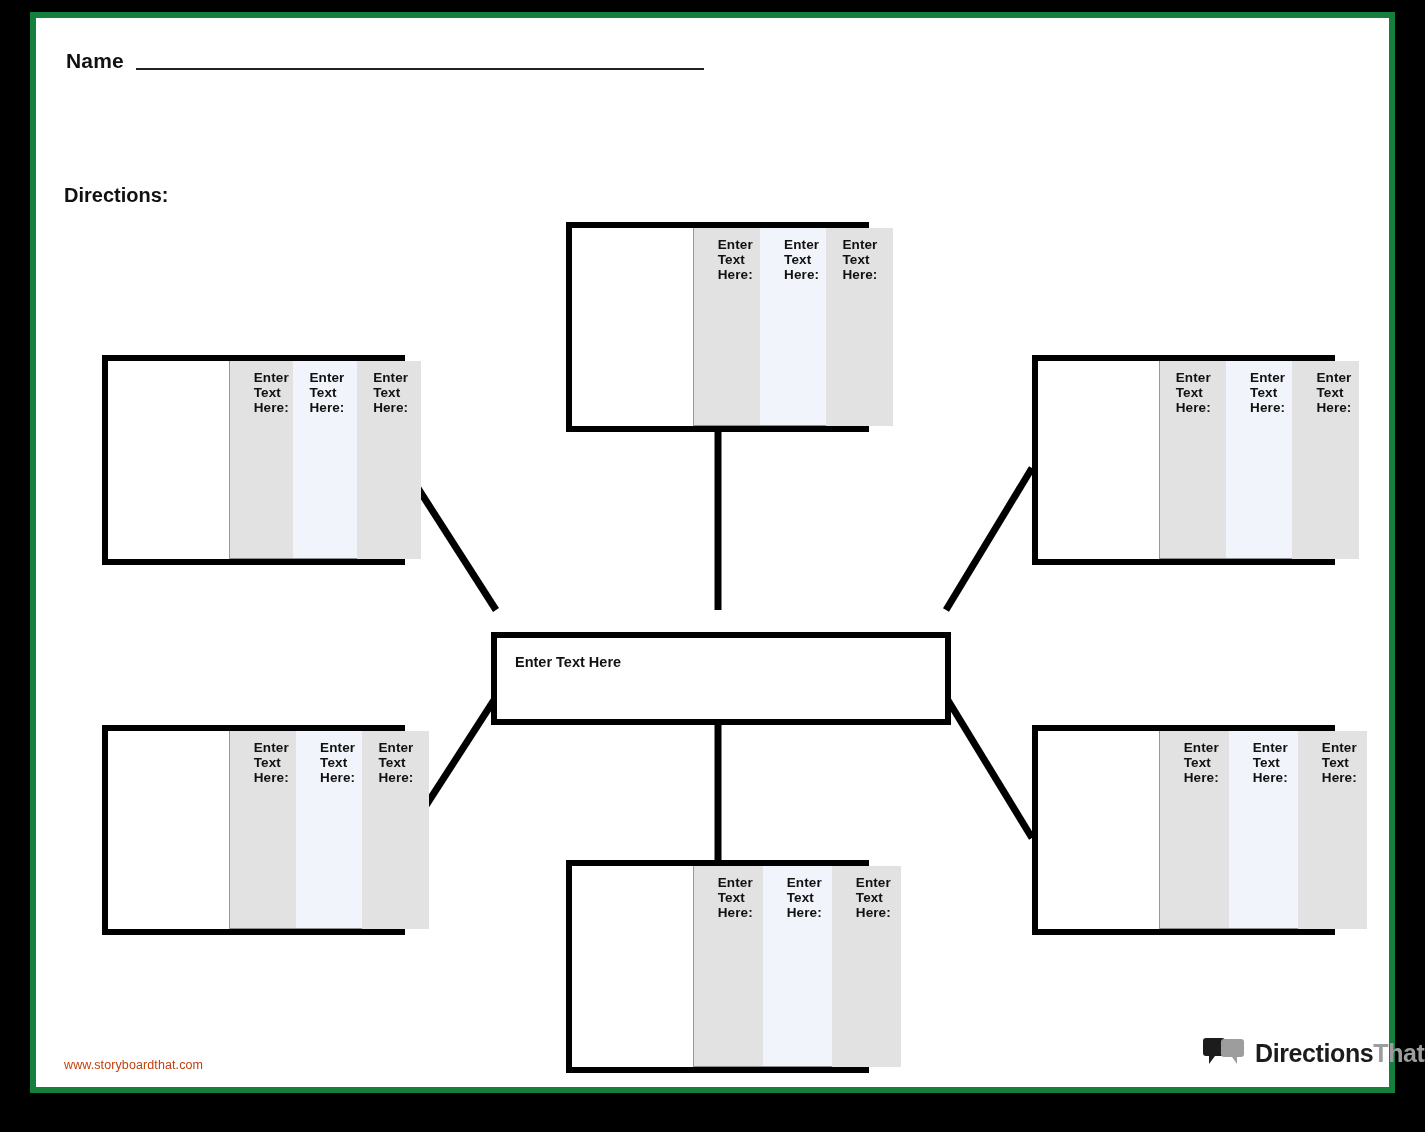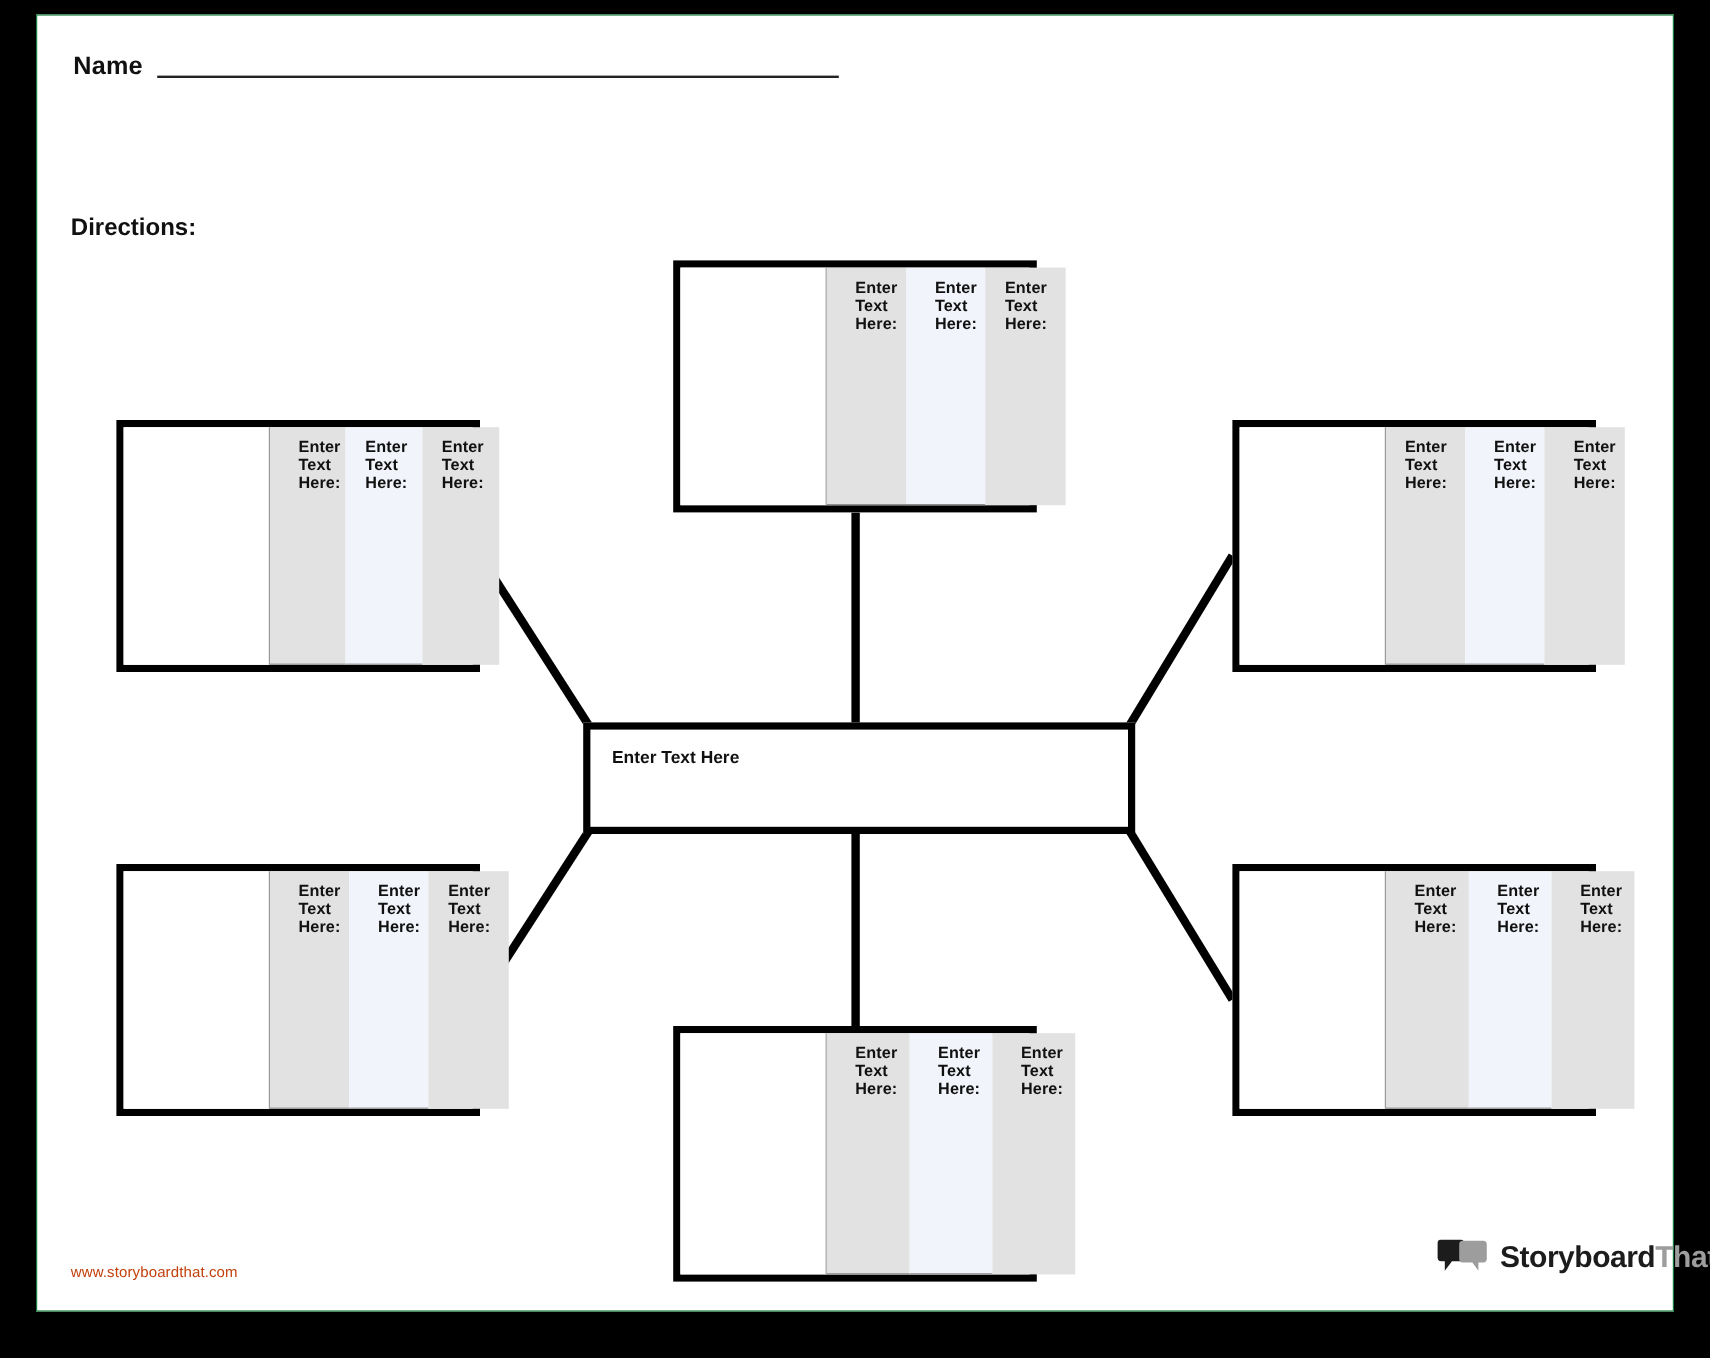--- a/index.html
+++ b/index.html
@@ -23,21 +23,21 @@
     height: 1132px;
     background: #000000;
   }
   .page-sheet {
     position: absolute;
     left: 30px;
     top: 12px;
     width: 1365px;
     height: 1081px;
     background: #ffffff;
-    border: 1px solid #15803d;
+    border: 6px solid #15803d;
     box-sizing: border-box;
   }
 
   
   .header-row {
     position: absolute;
     left: 0; top: 0;
     width: 100%;
     height: 80px;
   }
@@ -136,21 +136,21 @@
   #node-left-top   { left: 66px;  top: 337px;  width: 303px; height: 210px; }
   #node-right-top  { left: 996px; top: 337px;  width: 303px; height: 210px; }
   #node-left-bot   { left: 66px;  top: 707px;  width: 303px; height: 210px; }
   #node-right-bot  { left: 996px; top: 707px;  width: 303px; height: 210px; }
   #node-bottom     { left: 530px; top: 842px;  width: 303px; height: 213px; }
 
   
   #node-center {
     position: absolute;
     left: 455px;
-    top: 589px;
+    top: 614px;
     width: 460px;
     height: 93px;
     box-sizing: border-box;
     border: 6px solid #000000;
     background: #ffffff;
     padding: 16px 0 0 18px;
     font-size: 14.5px;
     font-weight: 700;
     color: #111111;
   }
@@ -275,18 +275,18 @@
     <div class="footer-url">www.storyboardthat.com</div>
 
     <div class="logo">
       <span class="logo-mark">
         <svg width="46" height="30" viewBox="0 0 46 30" xmlns="http://www.w3.org/2000/svg">
           <path d="M2 3 a3 3 0 0 1 3-3 h16 a3 3 0 0 1 3 3 v12 a3 3 0 0 1 -3 3 h-7 l-6 8 v-8 h-3 a3 3 0 0 1 -3 -3 z" fill="#1c1c1c"></path>
           <path d="M20 4 a3 3 0 0 1 3-3 h17 a3 3 0 0 1 3 3 v12 a3 3 0 0 1 -3 3 h-4 v7 l-5 -7 h-8 a3 3 0 0 1 -3 -3 z" fill="#9d9d9d"></path>
         </svg>
       </span>
       <span class="logo-text">
-        <span class="sb">Storyboard</span><span class="th">That</span>
+        <span class="sb">Directions</span><span class="th">That</span>
       </span>
     </div>
 
   </div>
 </div>
 
 </body></html>

